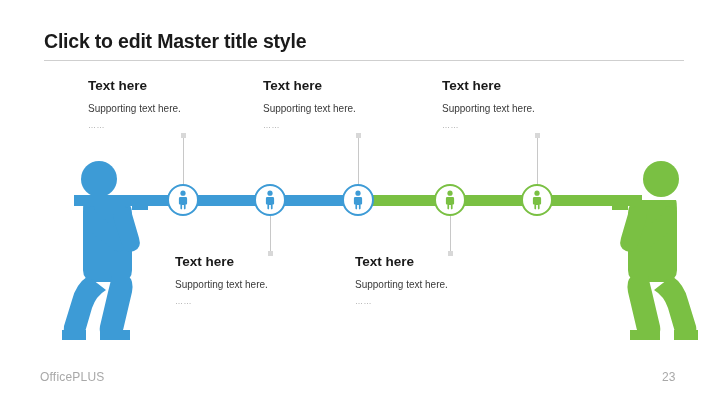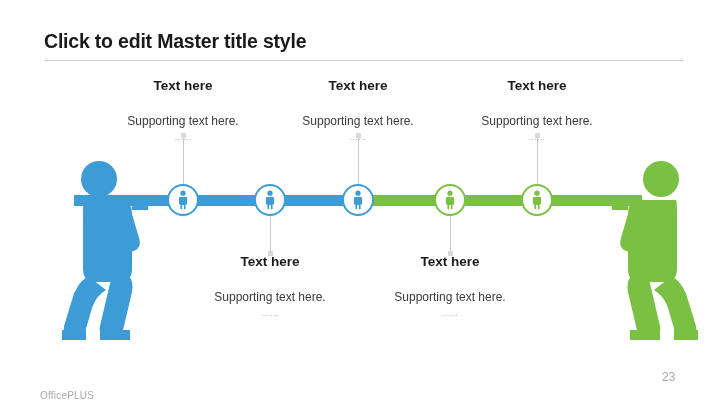--- a/index.html
+++ b/index.html
@@ -82,51 +82,50 @@
     position: absolute;
     width: 5px;
     height: 5px;
     background: #d8d8d8;
   }
 
   
   .tblock {
     position: absolute;
     width: 190px;
-    text-align: center;
   }
   .t-head {
     font-size: 13.5px;
     font-weight: bold;
     color: #1a1a1a;
     line-height: 16px;
   }
   .t-sub {
-    font-size: 12px;
+    font-size: 10px;
     color: #3a3a3a;
     line-height: 12px;
-    margin-top: 21px;
+    margin-top: 9px;
   }
   .t-dots {
     font-size: 8px;
     color: #8d8d8d;
     line-height: 12px;
     margin-top: 5px;
     letter-spacing: 0.5px;
   }
 
   
   .figure { position: absolute; }
 
   
   #footer-brand {
     position: absolute;
     left: 40px;
-    top: 390px;
-    font-size: 10px;
+    top: 370px;
+    font-size: 12px;
     color: #a8a8a8;
     letter-spacing: 0.2px;
   }
   #footer-page {
     position: absolute;
     left: 662px;
     top: 370px;
     font-size: 12px;
     color: #a8a8a8;
   }

